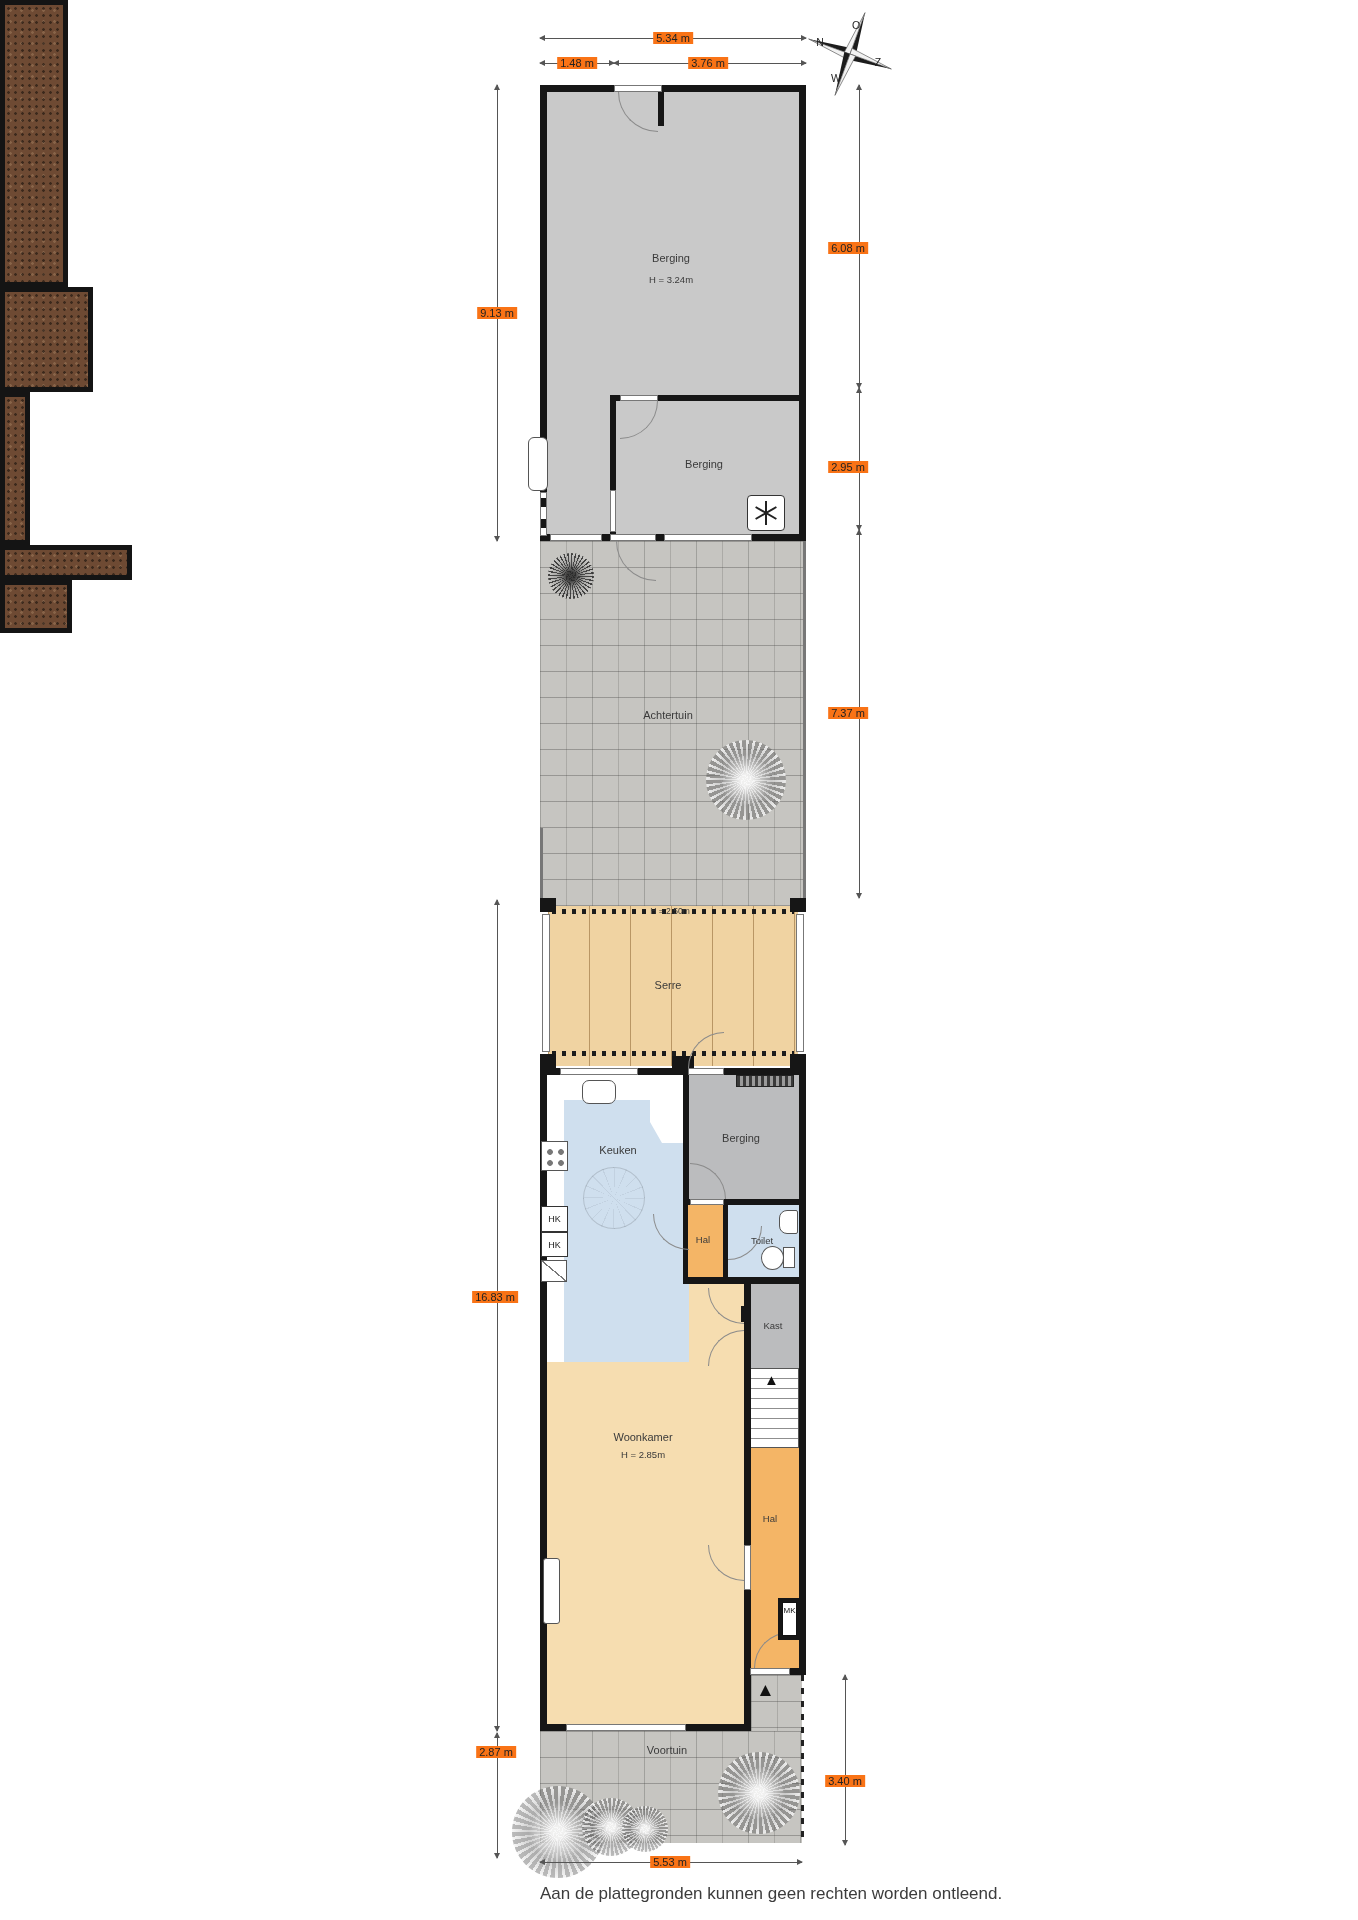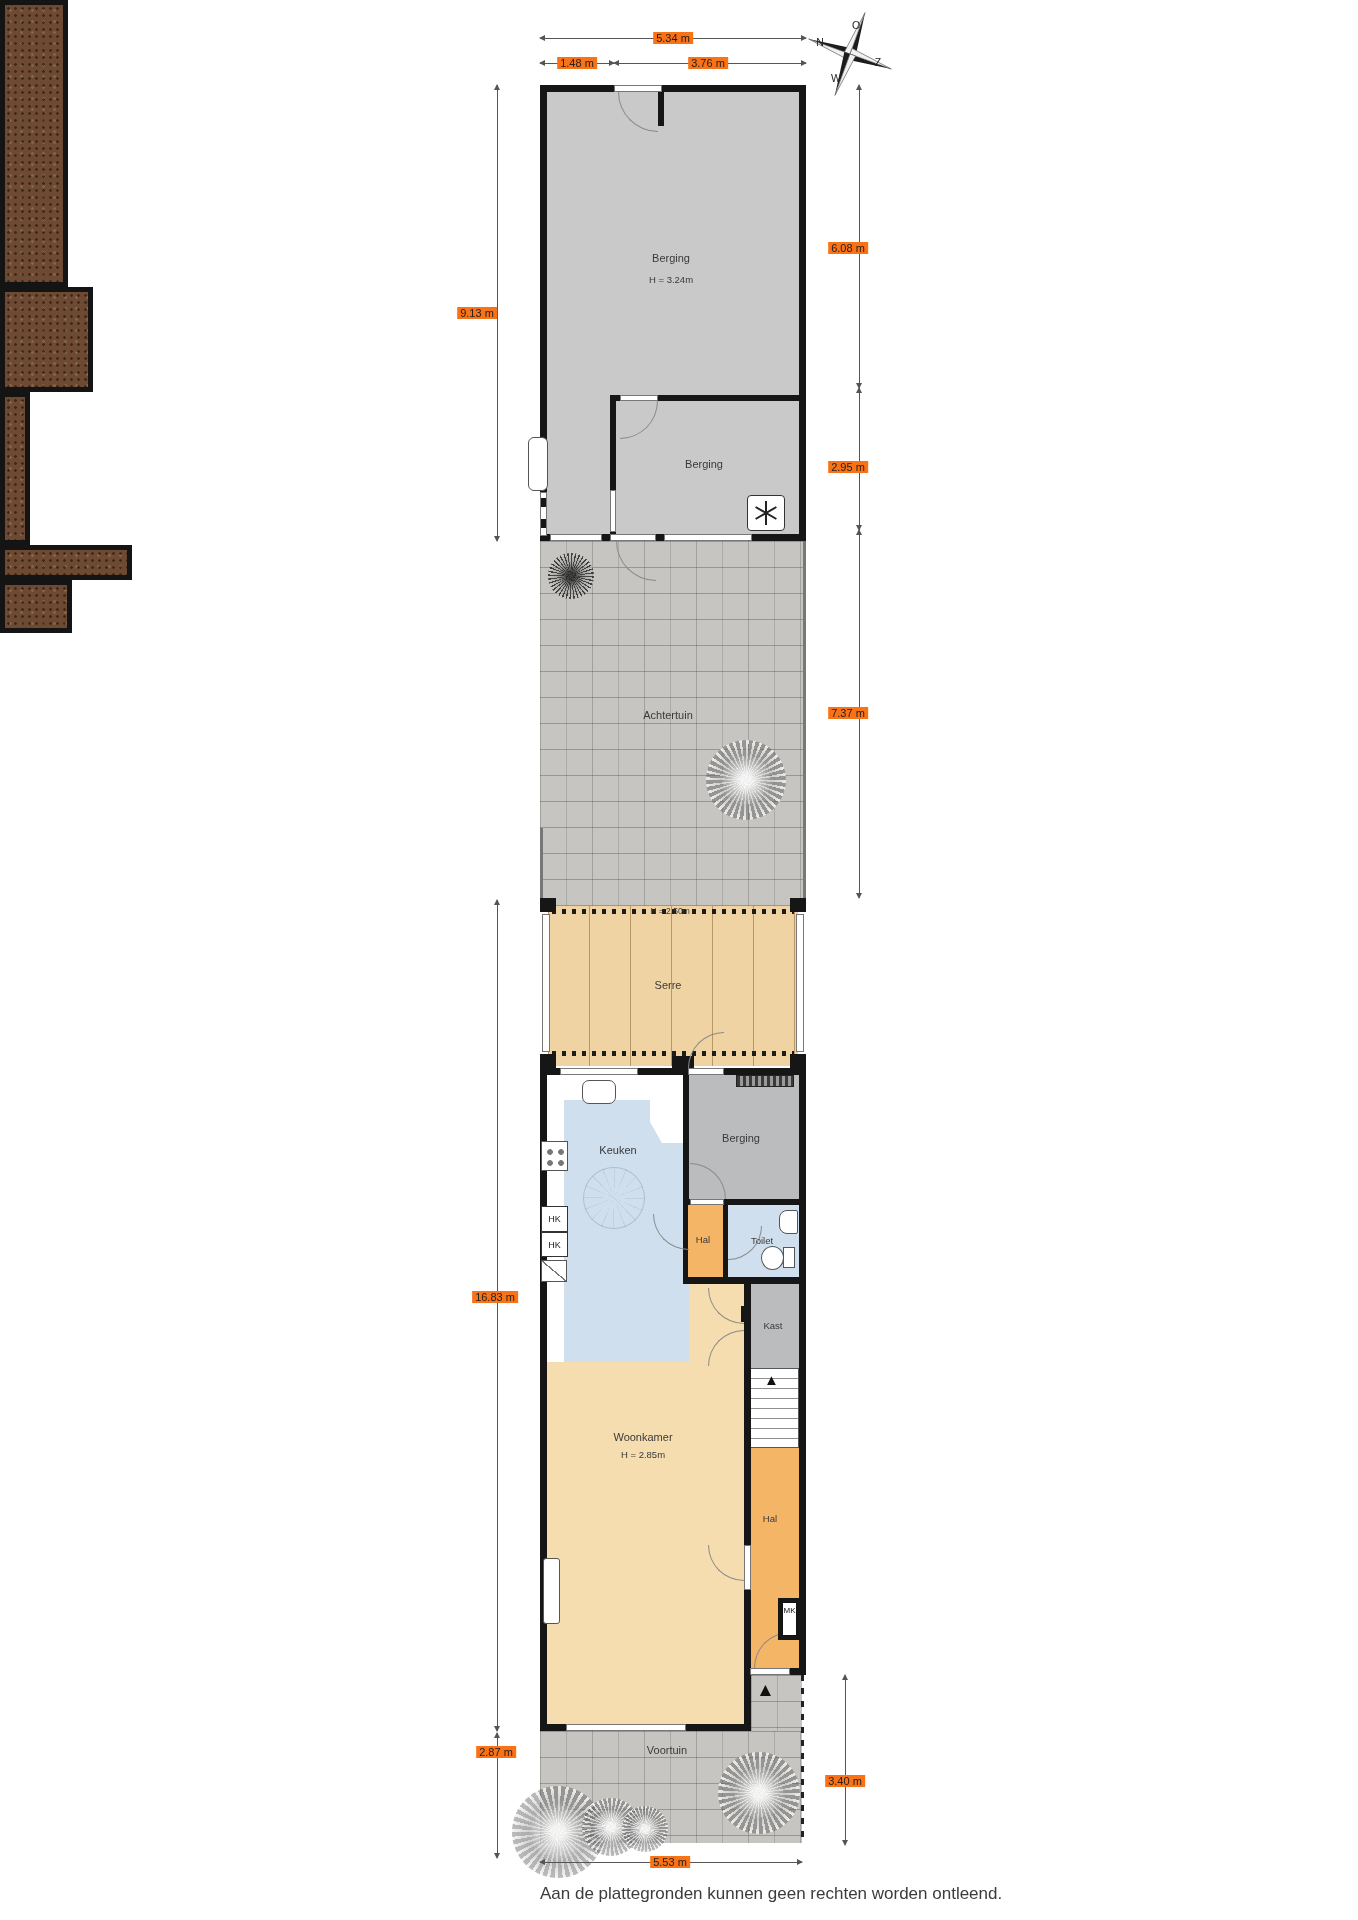--- a/index.html
+++ b/index.html
@@ -222,21 +222,21 @@
   <div class="lbl" style="left:667px;top:1750px;">Voortuin</div>
 
   <div class="hdim" style="left:540px;top:38px;width:266px;"></div>
   <div class="dimlbl" style="left:673px;top:38px;">5.34 m</div>
   <div class="hdim" style="left:540px;top:63px;width:74px;"></div>
   <div class="dimlbl" style="left:577px;top:63px;">1.48 m</div>
   <div class="hdim" style="left:614px;top:63px;width:192px;"></div>
   <div class="dimlbl" style="left:708px;top:63px;">3.76 m</div>
 
   <div class="vdim" style="left:497px;top:85px;height:456px;"></div>
-  <div class="dimlbl" style="left:477px;top:313px;">9.13 m</div>
+  <div class="dimlbl" style="left:497px;top:313px;">9.13 m</div>
   <div class="vdim" style="left:497px;top:900px;height:831px;"></div>
   <div class="dimlbl" style="left:495px;top:1297px;">16.83 m</div>
   <div class="vdim" style="left:497px;top:1733px;height:125px;"></div>
   <div class="dimlbl" style="left:496px;top:1752px;">2.87 m</div>
 
   <div class="vdim" style="left:859px;top:85px;height:303px;"></div>
   <div class="dimlbl" style="left:848px;top:248px;">6.08 m</div>
   <div class="vdim" style="left:859px;top:388px;height:142px;"></div>
   <div class="dimlbl" style="left:848px;top:467px;">2.95 m</div>
   <div class="vdim" style="left:859px;top:530px;height:368px;"></div>

